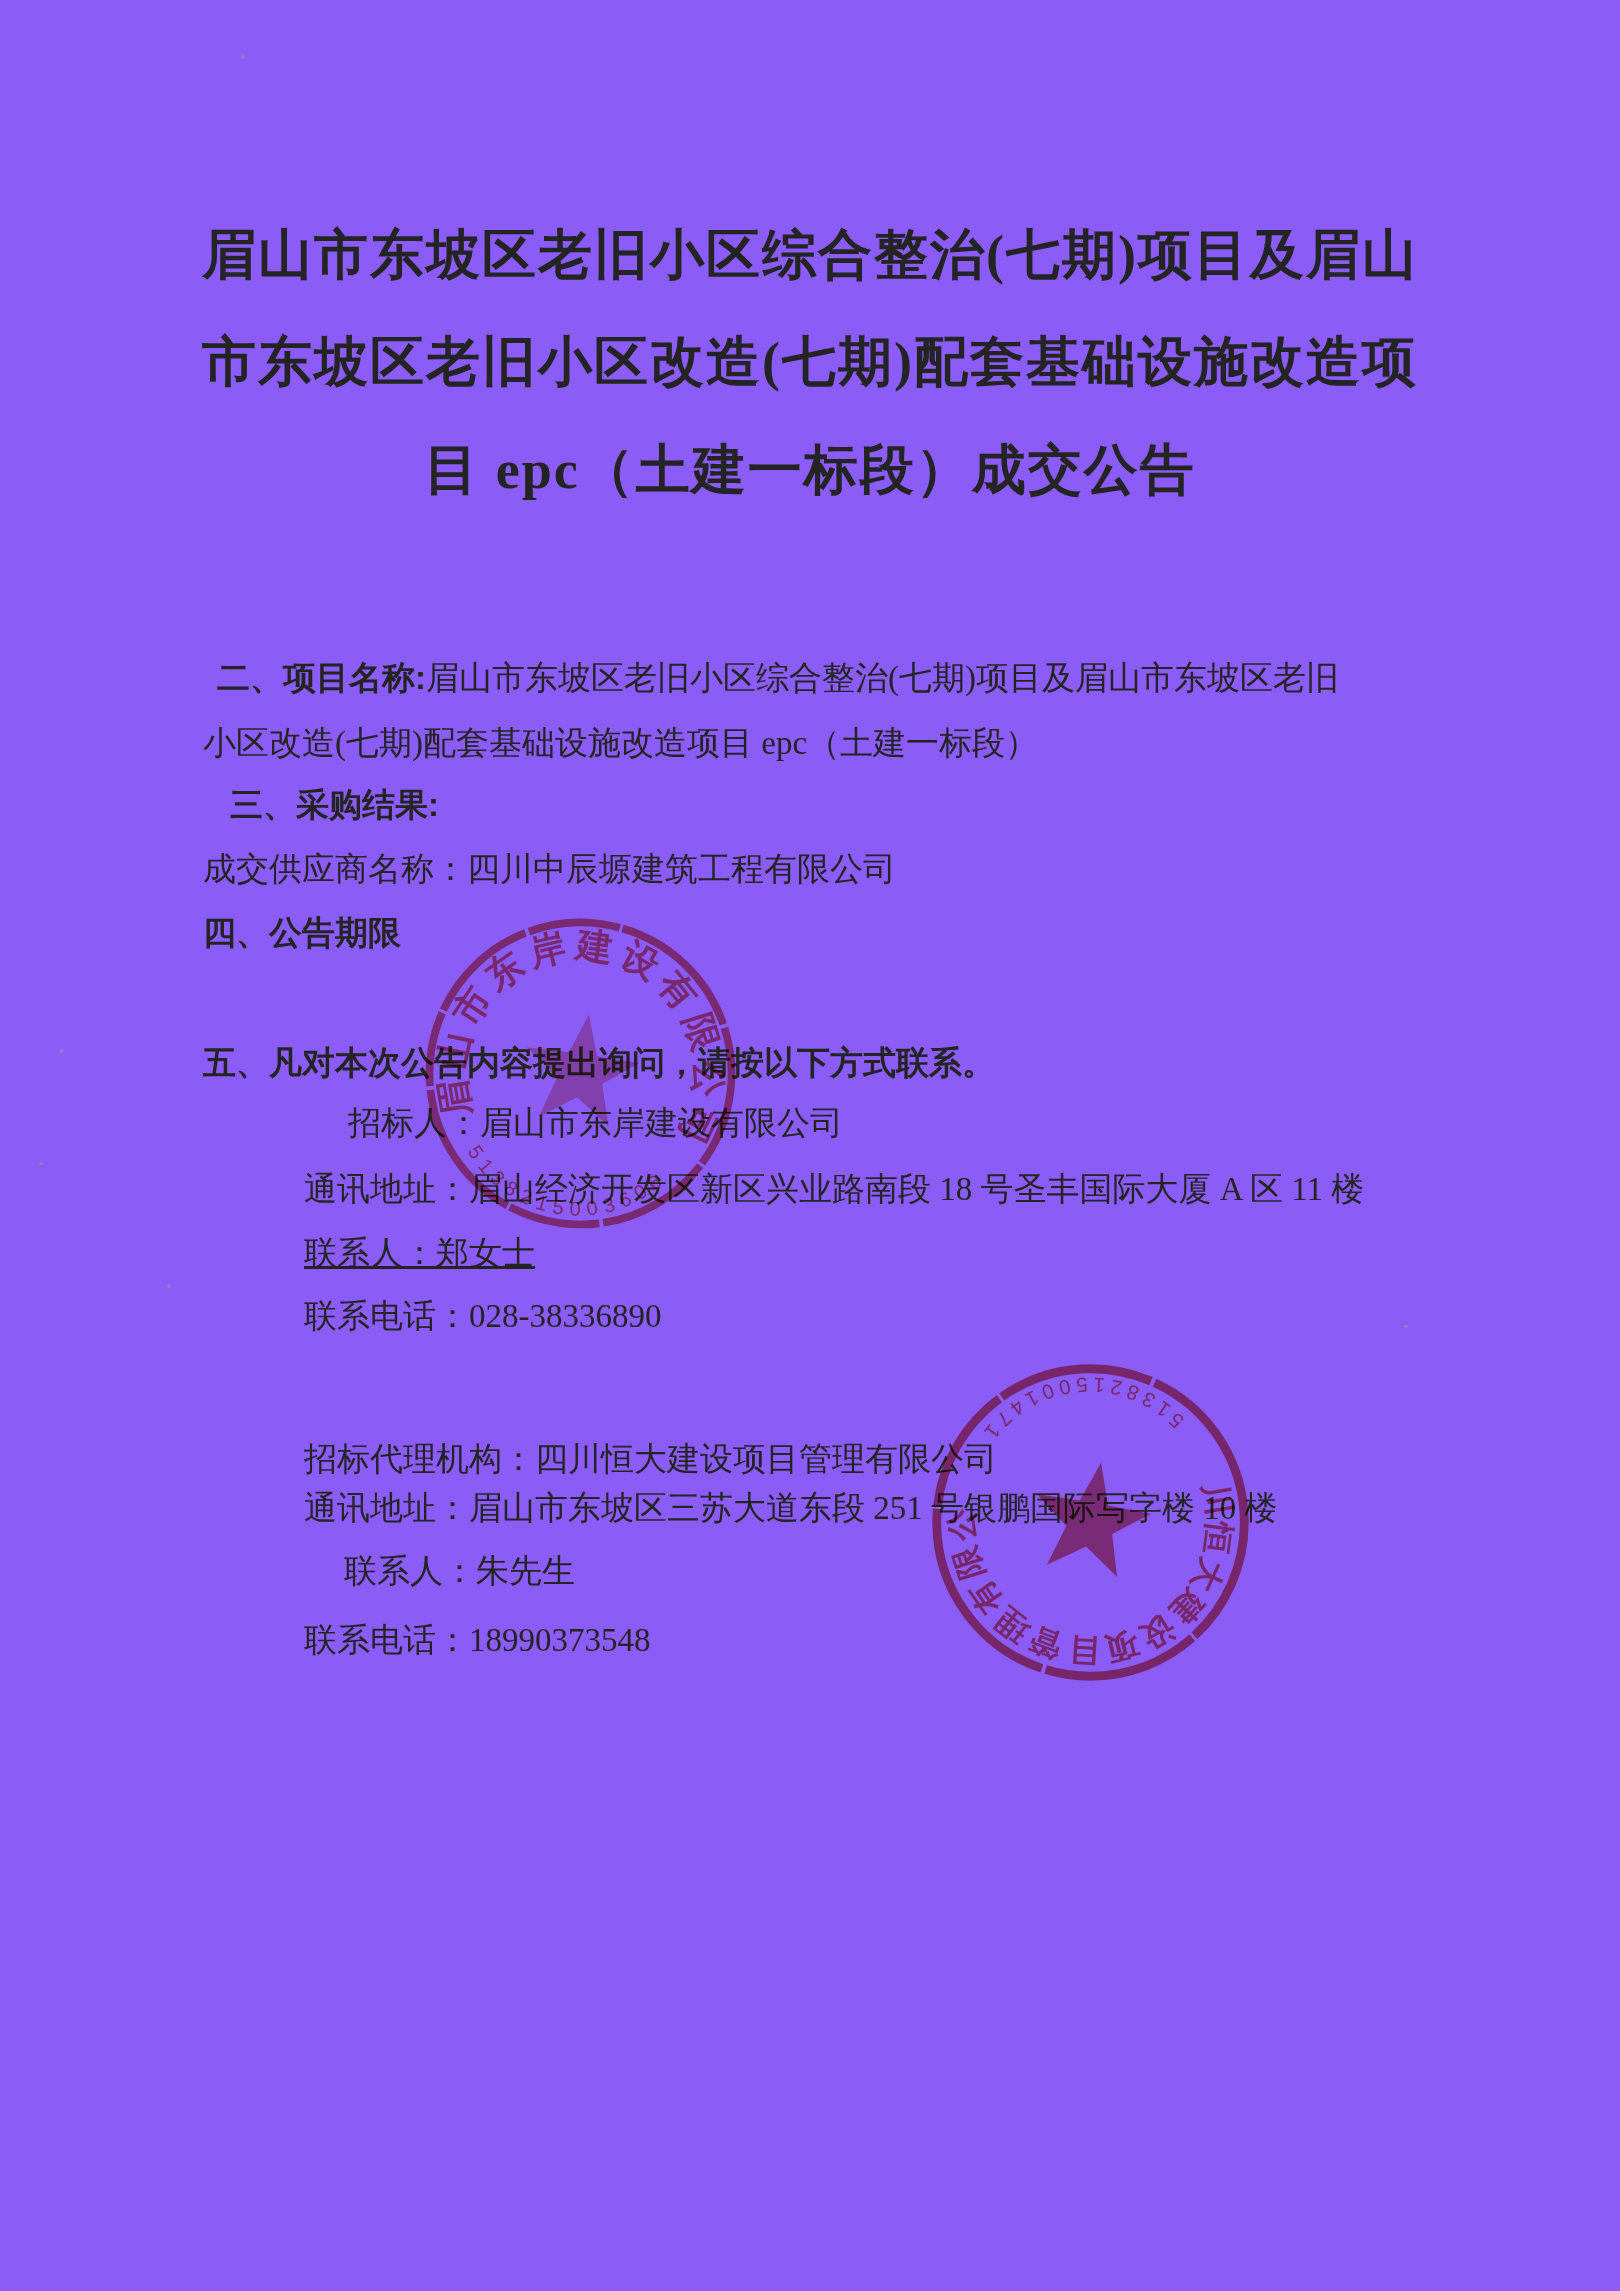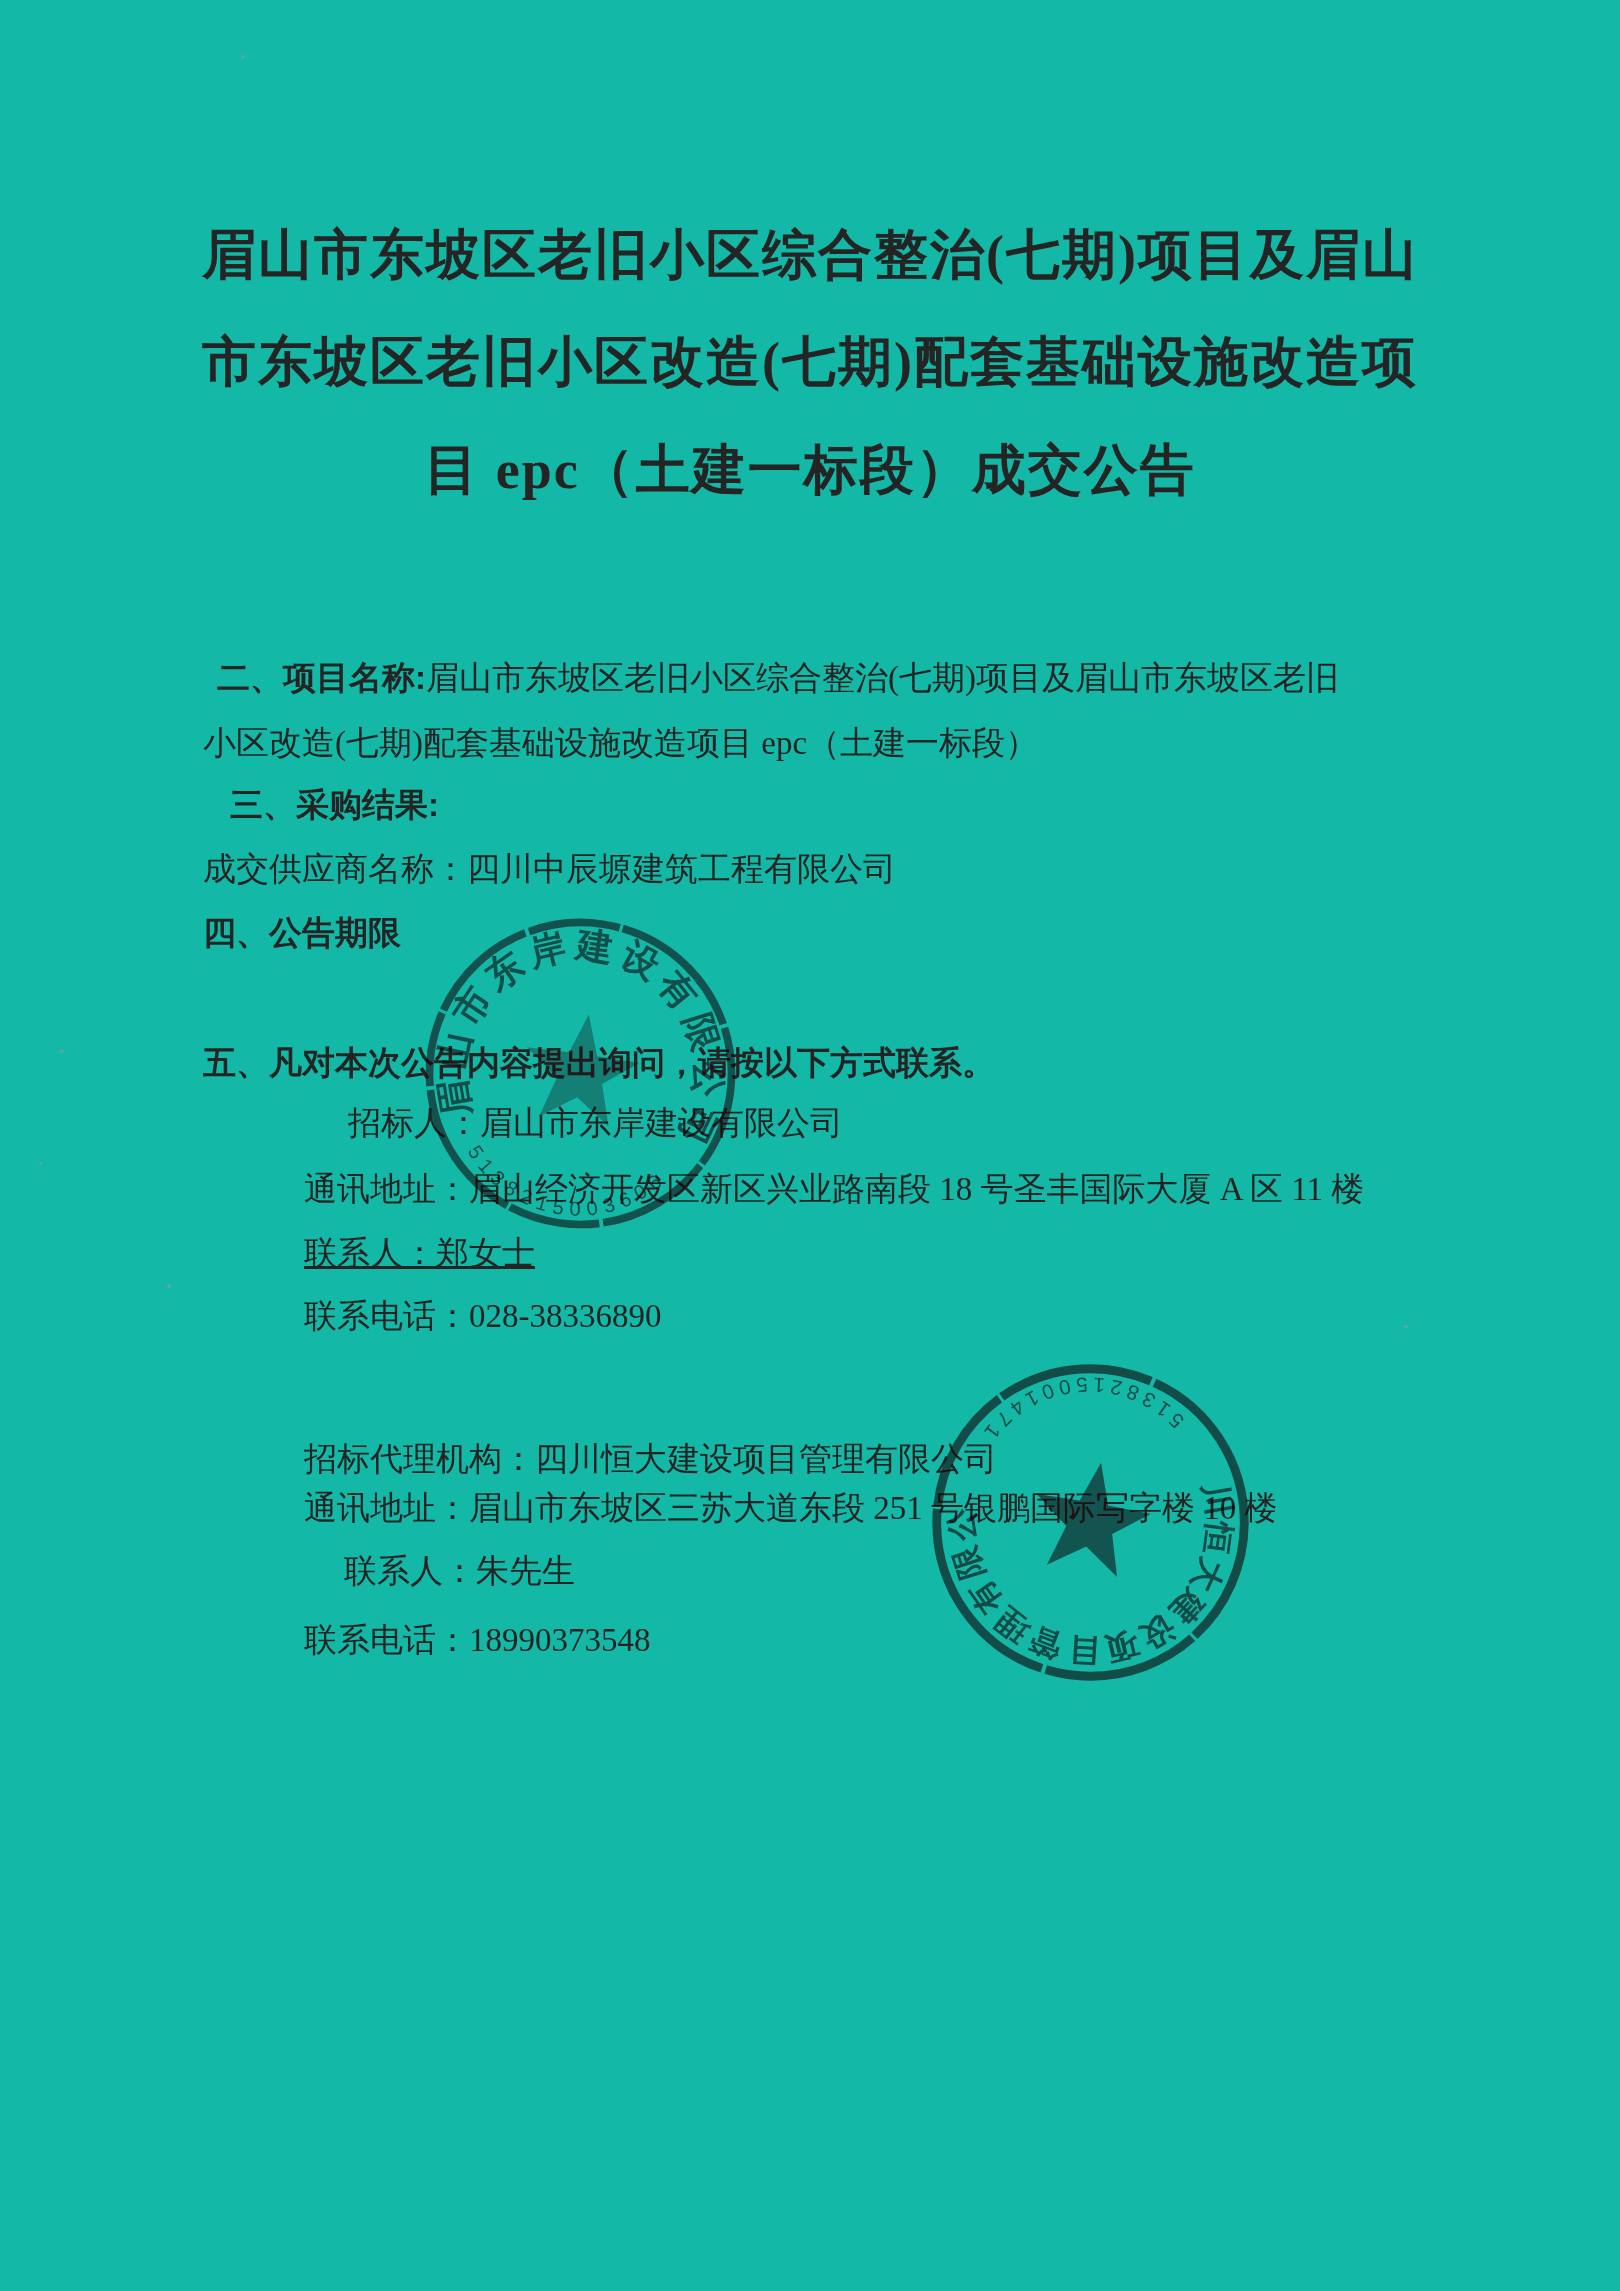--- a/index.html
+++ b/index.html
@@ -1,19 +1,19 @@
 <!DOCTYPE html>
 <html><head>
 <meta charset="utf-8">
 <style>
   html,body{margin:0;padding:0;background:#ffffff;}
   .page{
     position:relative;
     width:1620px;height:2292px;
-    background:#14b8a6;
+    background:#8b5cf6;
     overflow:hidden;
     font-family:"Liberation Serif", serif;
     color:#242424;
   }
   .title-line{
     position:absolute;left:0;width:100%;
     text-align:center;
     font-family:"Liberation Serif", serif;
     font-weight:bold;
     font-size:54px;line-height:78px;

